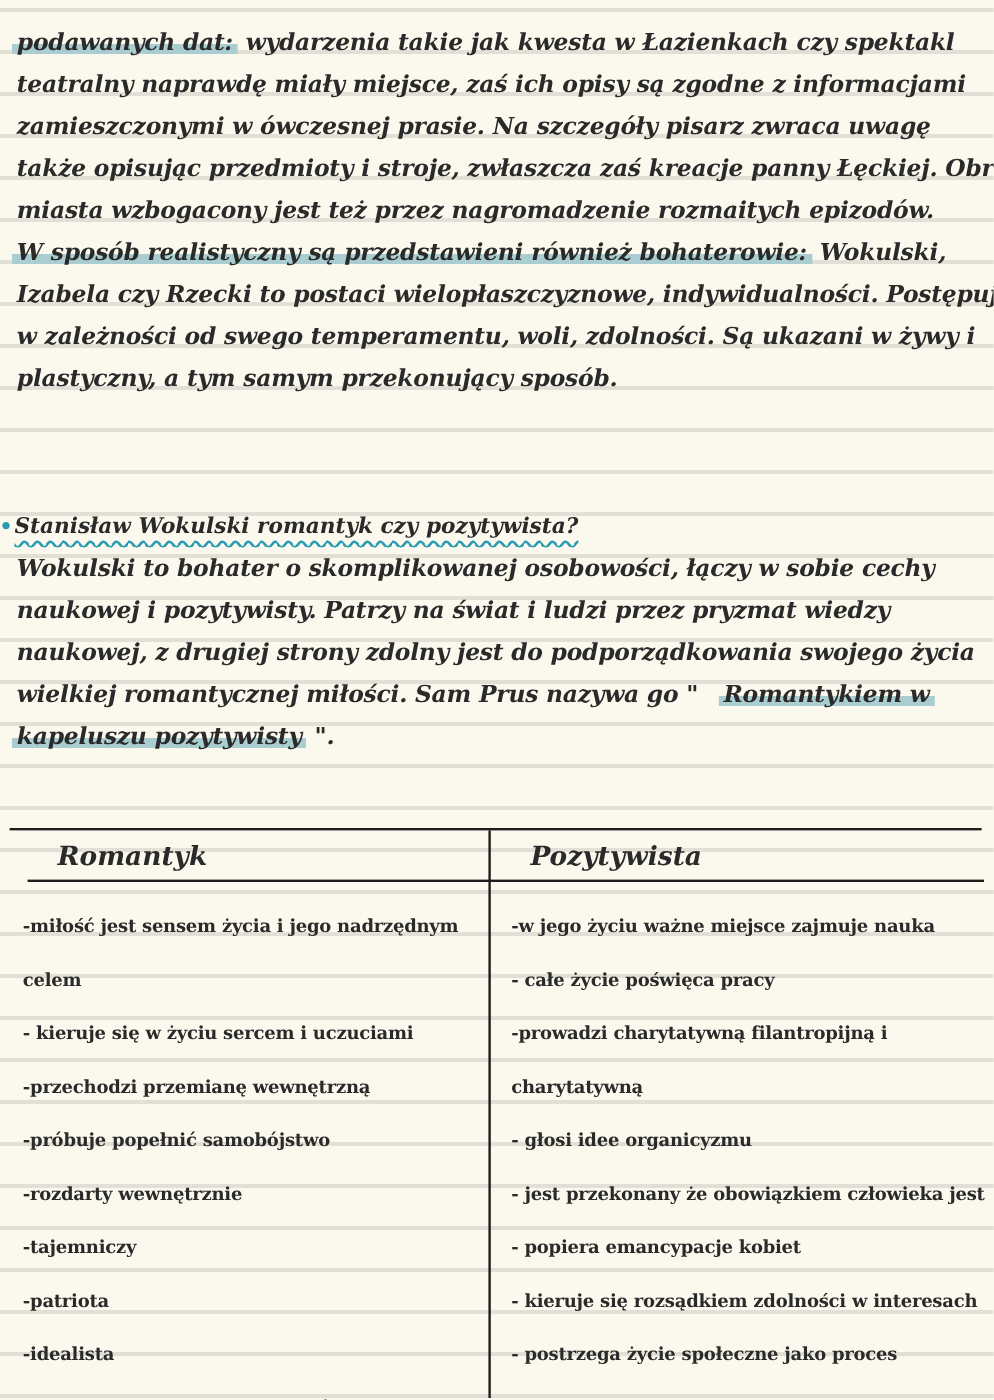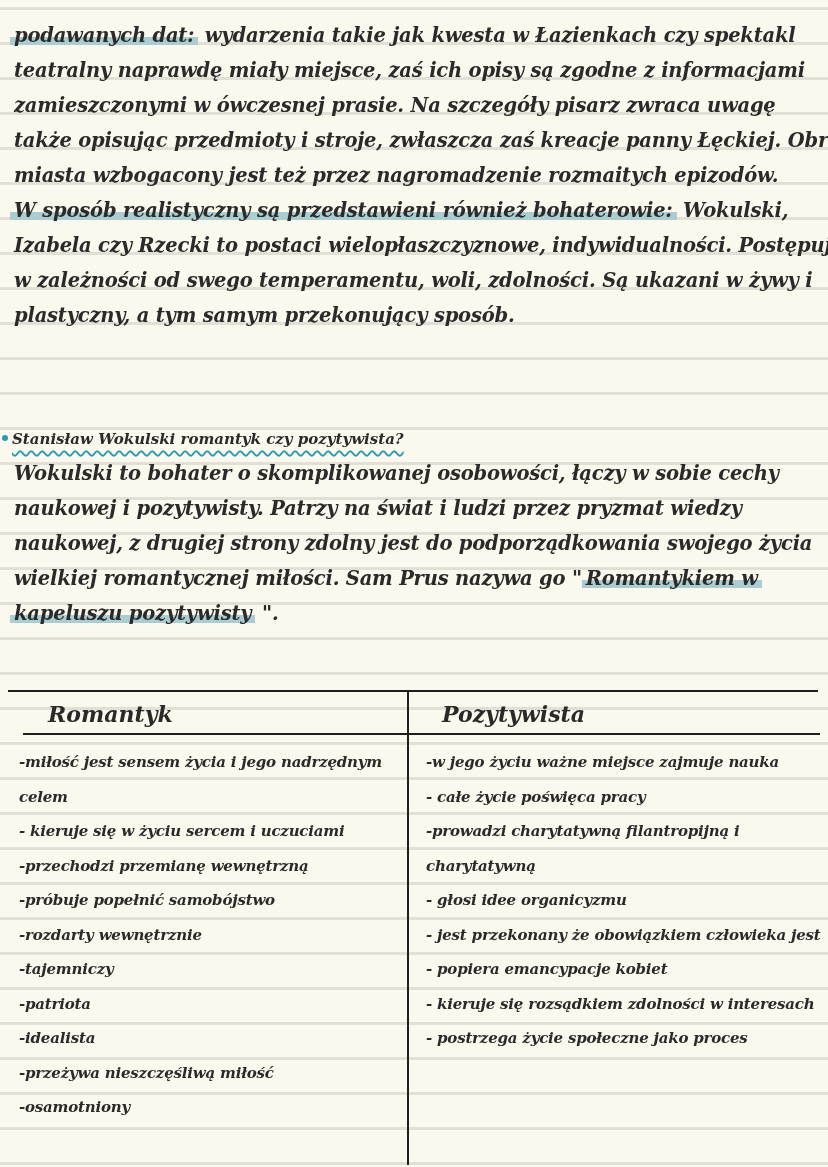--- a/index.html
+++ b/index.html
@@ -19,33 +19,34 @@
     font-size:19.5px; letter-spacing:-0.2px;
     line-height:35px; height:35px;
   }
   .hl {
     background: linear-gradient(to bottom, transparent 55%, #a9cdd1 55%, #a9cdd1 92%, transparent 92%);
     padding:0 4px 0 4px; margin-left:-4px;
   }
   .heading-row { position:absolute; left:2px; top:421px; height:35px; line-height:35px; white-space:nowrap; }
   .bullet { display:inline-block; width:6px; height:6px; border-radius:50%; background:#2a9bb0; vertical-align:middle; margin-right:4px; position:relative; top:-2px; }
   .heading-text {
-    font-style:italic; font-weight:bold; font-size:15px;
+    font-style:italic; font-weight:bold; font-size:18px;
     text-decoration: underline wavy #2a9bb0; text-decoration-thickness:1.5px; text-underline-offset:6px;
   }
   .table-top { position:absolute; left:8px; top:690px; width:810px; height:2px; background:#1e1e1e; }
   .table-head-line { position:absolute; left:23px; top:733px; width:797px; height:2px; background:#1e1e1e; }
   .table-vline { position:absolute; left:407px; top:692px; width:2px; height:473px; background:#1e1e1e; }
   .col-head {
     position:absolute; top:697px; font-style:italic; font-weight:bold; font-size:22px; line-height:35px;
   }
   .col { position:absolute; top:745px; }
   .cell-line {
-    font-style:italic; font-weight:bold; font-size:15px; line-height:34.5px; height:34.5px; white-space:nowrap;
+    font-weight:bold; font-size:15px; line-height:34.5px; height:34.5px; white-space:nowrap;
     letter-spacing:-0.2px;
+    margin-top:10px;
   }
 </style>
 </head>
 <body>
 
 <div class="page">
 
   <div>
     <div class="line" style="top:18px;"><span class="hl">podawanych dat:</span><span> wydarzenia takie jak kwesta w Łazienkach czy spektakl</span></div>
     <div class="line" style="top:53px;">teatralny naprawdę miały miejsce, zaś ich opisy są zgodne z informacjami</div>
@@ -62,21 +63,21 @@
   </div>
 
   <div class="heading-row">
     <span class="bullet"></span><span class="heading-text">Stanisław Wokulski romantyk czy pozytywista?</span>
   </div>
 
   <div>
     <div class="line" style="top:456px;">Wokulski to bohater o skomplikowanej osobowości, łączy w sobie cechy</div>
     <div class="line" style="top:491px;">naukowej i pozytywisty. Patrzy na świat i ludzi przez pryzmat wiedzy</div>
     <div class="line" style="top:526px;">naukowej, z drugiej strony zdolny jest do podporządkowania swojego życia</div>
-    <div class="line" style="top:561px;"><span>wielkiej romantycznej miłości. Sam Prus nazywa go "</span><span class="hl" style="margin-left:0;">Romantykiem w</span></div>
+    <div class="line" style="top:561px;"><span>wielkiej romantycznej miłości. Sam Prus nazywa go "</span><span class="hl" style="margin-left:17px;">Romantykiem w</span></div>
     <div class="line" style="top:596px;"><span class="hl">kapeluszu pozytywisty</span><span> ".</span></div>
   </div>
 
   <div>
     <div class="table-top"></div>
     <div class="table-head-line"></div>
     <div class="table-vline"></div>
 
     <div class="col-head" style="left:48px;">Romantyk</div>
     <div class="col-head" style="left:442px;">Pozytywista</div>

